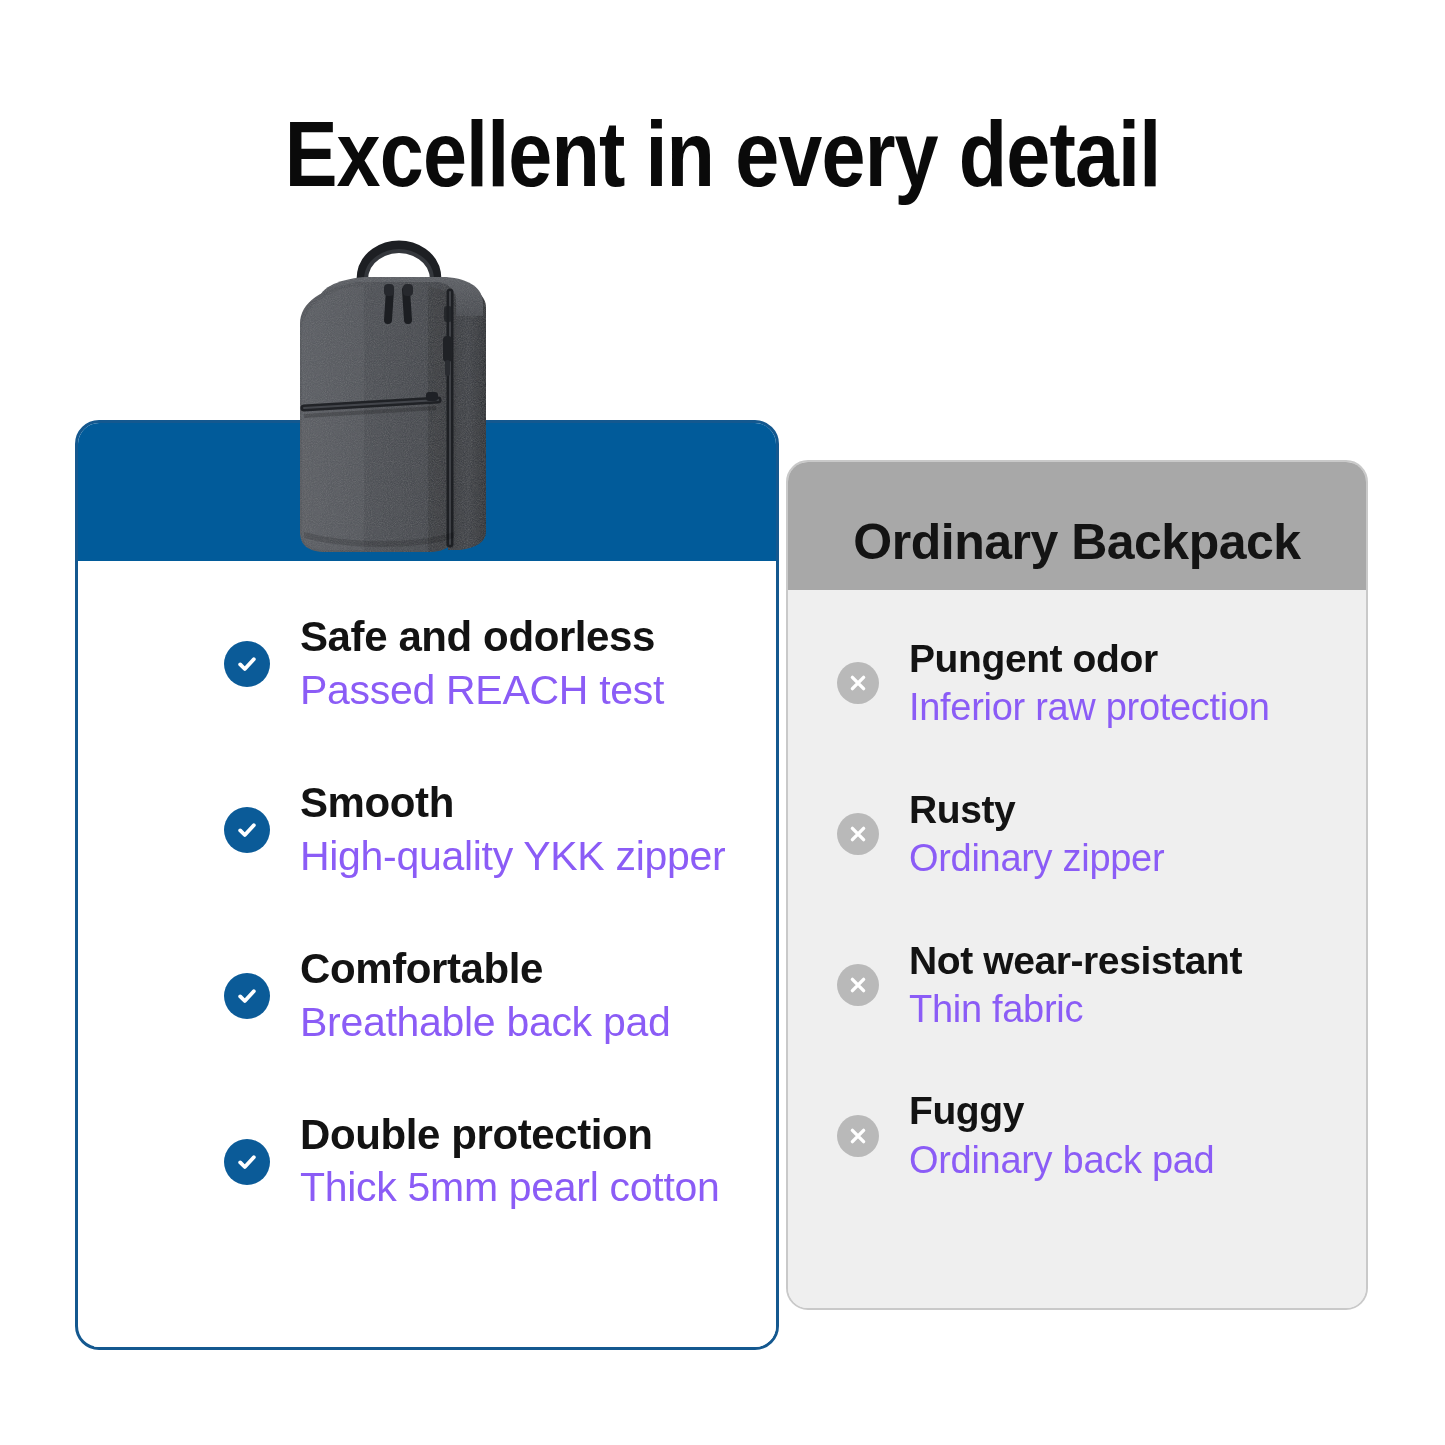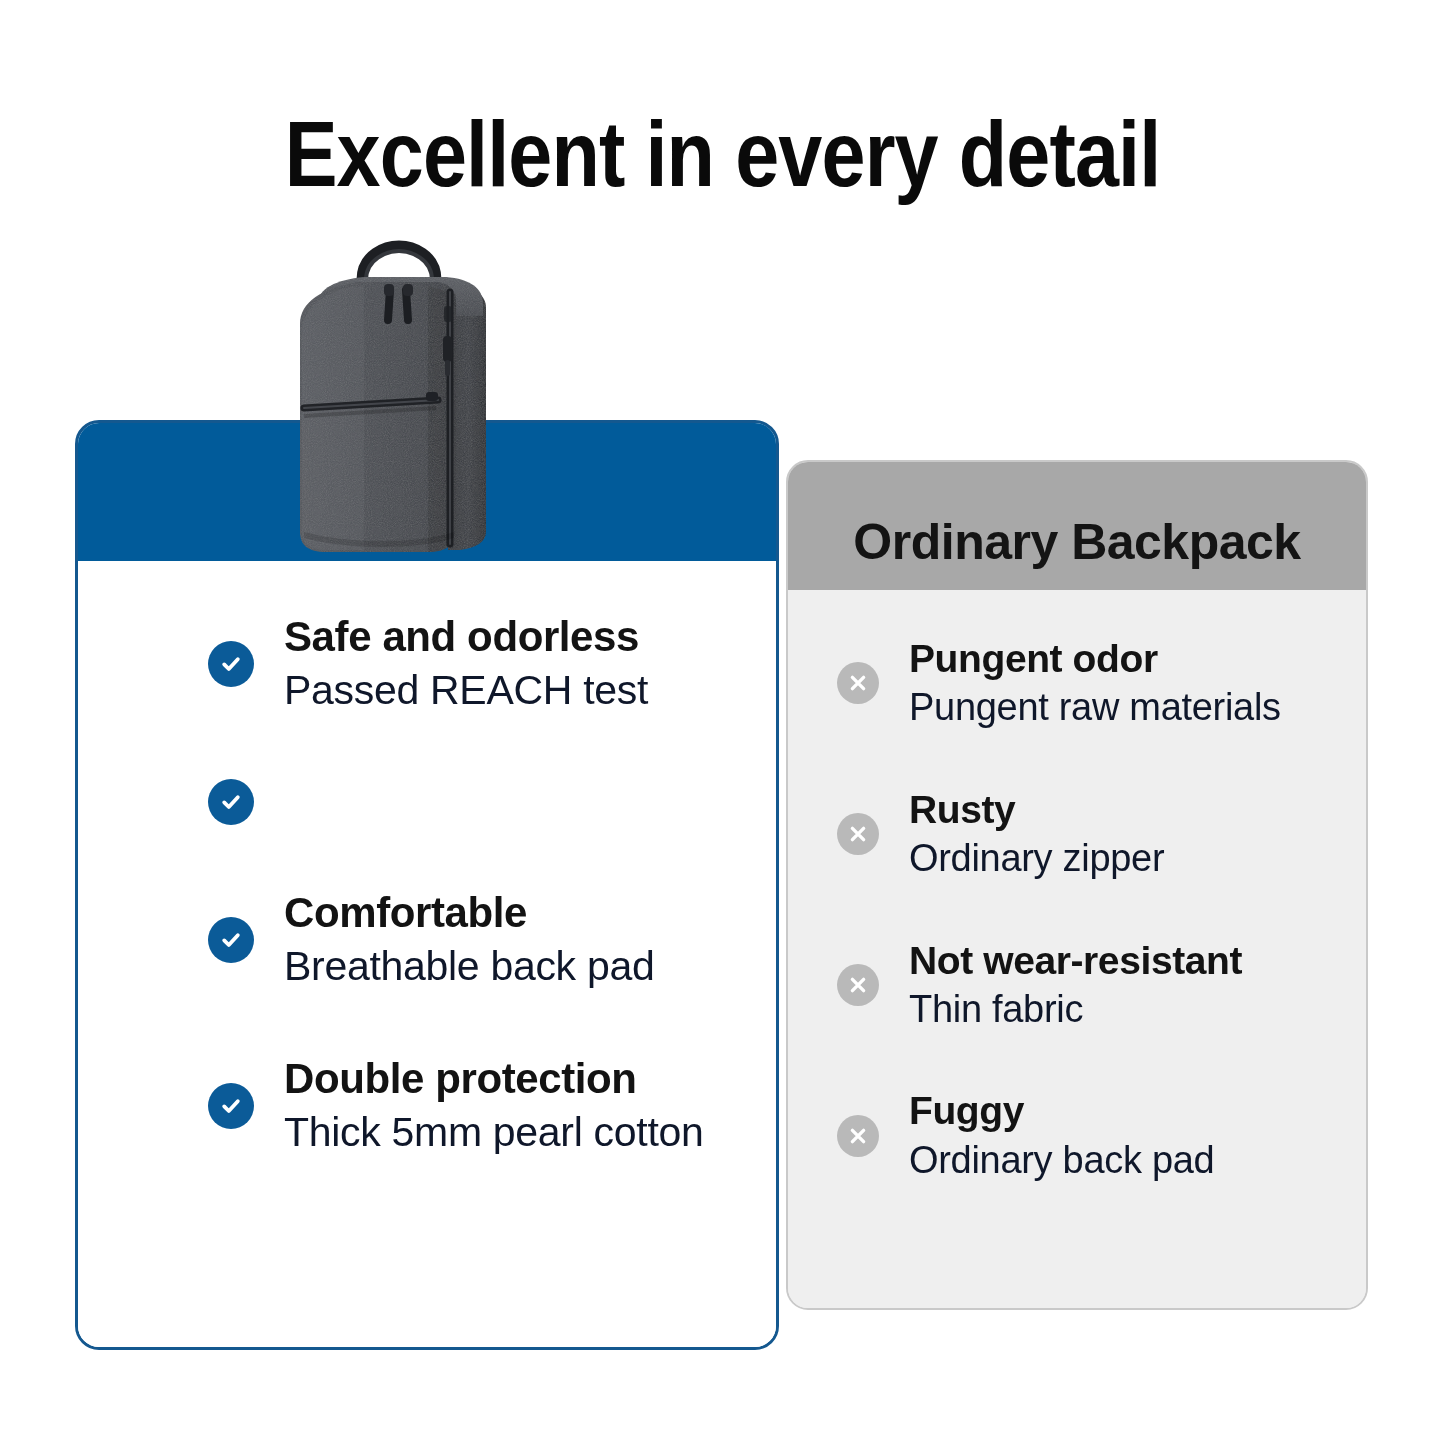--- a/index.html
+++ b/index.html
@@ -42,21 +42,21 @@
   }
   .card-product .head-band{
     position:absolute;
     left:0; top:0;
     width:100%;
     height:138px;
     background:#015b9a;
   }
   .card-product .body{
     position:absolute;
-    left:0; top:138px;
+    left:16px; top:138px;
     width:100%;
     bottom:0;
     background:#ffffff;
     padding:52px 34px 0 34px;
   }
 
   
   .card-ordinary{
     position:absolute;
     left:786px;
@@ -123,21 +123,21 @@
     font-size:42px;
     font-weight:700;
     color:#131313;
     line-height:1.16;
     letter-spacing:-0.4px;
     white-space:nowrap;
   }
   .ft-sub{
     font-size:41px;
     font-weight:400;
-    color:#0f172a;
+    color:#8b5cf6;
     line-height:1.2;
     letter-spacing:-0.3px;
     white-space:nowrap;
     margin-top:4px;
   }
   .card-ordinary .ft-title{ font-size:39px; }
   .card-ordinary .ft-sub  { font-size:38px; }
 
   
   .backpack{
@@ -163,21 +163,21 @@
   <div class="body">
 
     <div class="feature feature-ord">
       <span class="badge cross">
         <svg width="22" height="22" viewBox="0 0 22 22" aria-hidden="true">
           <path d="M5.4 5.4 L16.6 16.6 M16.6 5.4 L5.4 16.6" stroke="#ffffff" stroke-width="3.4" stroke-linecap="round"></path>
         </svg>
       </span>
       <div class="feature-text">
         <div class="ft-title">Pungent odor</div>
-        <div class="ft-sub">Pungent raw materials</div>
+        <div class="ft-sub">Inferior raw protection</div>
       </div>
     </div>
 
     <div class="feature feature-ord">
       <span class="badge cross">
         <svg width="22" height="22" viewBox="0 0 22 22" aria-hidden="true">
           <path d="M5.4 5.4 L16.6 16.6 M16.6 5.4 L5.4 16.6" stroke="#ffffff" stroke-width="3.4" stroke-linecap="round"></path>
         </svg>
       </span>
       <div class="feature-text">
@@ -228,20 +228,24 @@
         <div class="ft-sub">Passed REACH test</div>
       </div>
     </div>
 
     <div class="feature feature-pro">
       <span class="badge check">
         <svg width="26" height="26" viewBox="0 0 26 26" aria-hidden="true">
           <path d="M6.2 13.4 L10.8 18 L19.8 8.2" fill="none" stroke="#ffffff" stroke-width="3.8" stroke-linecap="round" stroke-linejoin="round"></path>
         </svg>
       </span>
+      <div class="feature-text">
+        <div class="ft-title">Smooth</div>
+        <div class="ft-sub">High-quality YKK zipper</div>
+      </div>
     </div>
 
     <div class="feature feature-pro">
       <span class="badge check">
         <svg width="26" height="26" viewBox="0 0 26 26" aria-hidden="true">
           <path d="M6.2 13.4 L10.8 18 L19.8 8.2" fill="none" stroke="#ffffff" stroke-width="3.8" stroke-linecap="round" stroke-linejoin="round"></path>
         </svg>
       </span>
       <div class="feature-text">
         <div class="ft-title">Comfortable</div>

